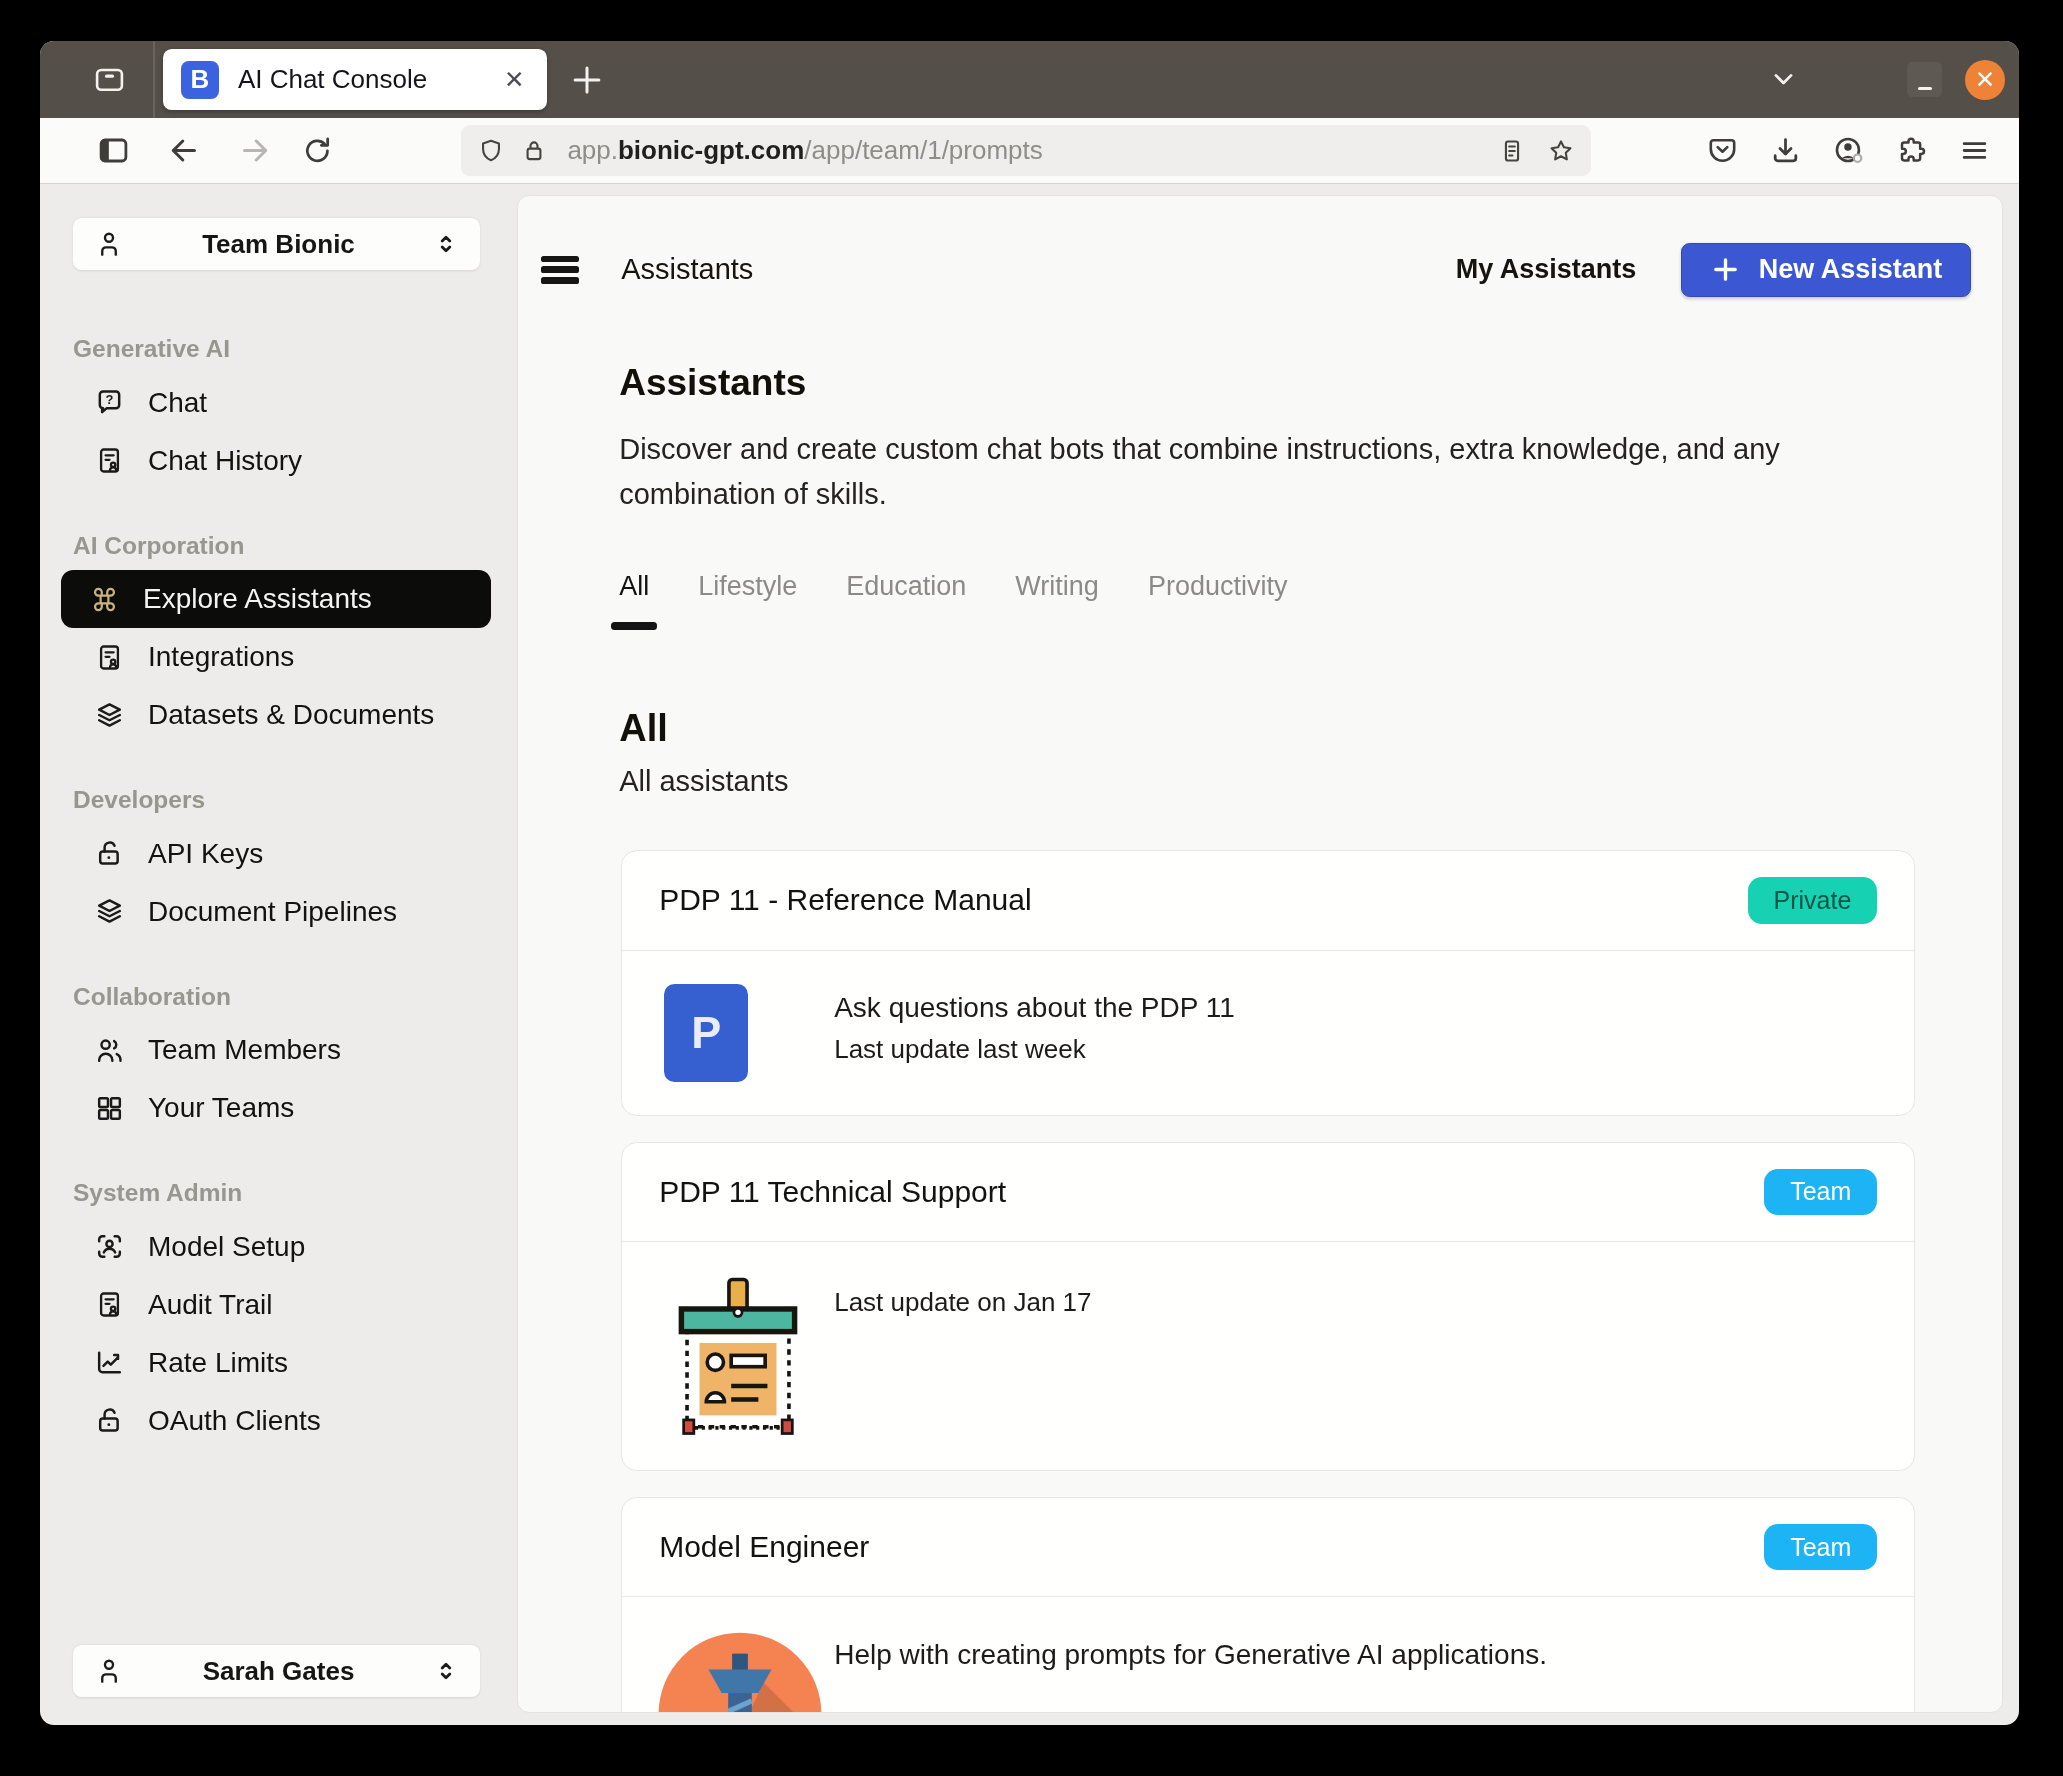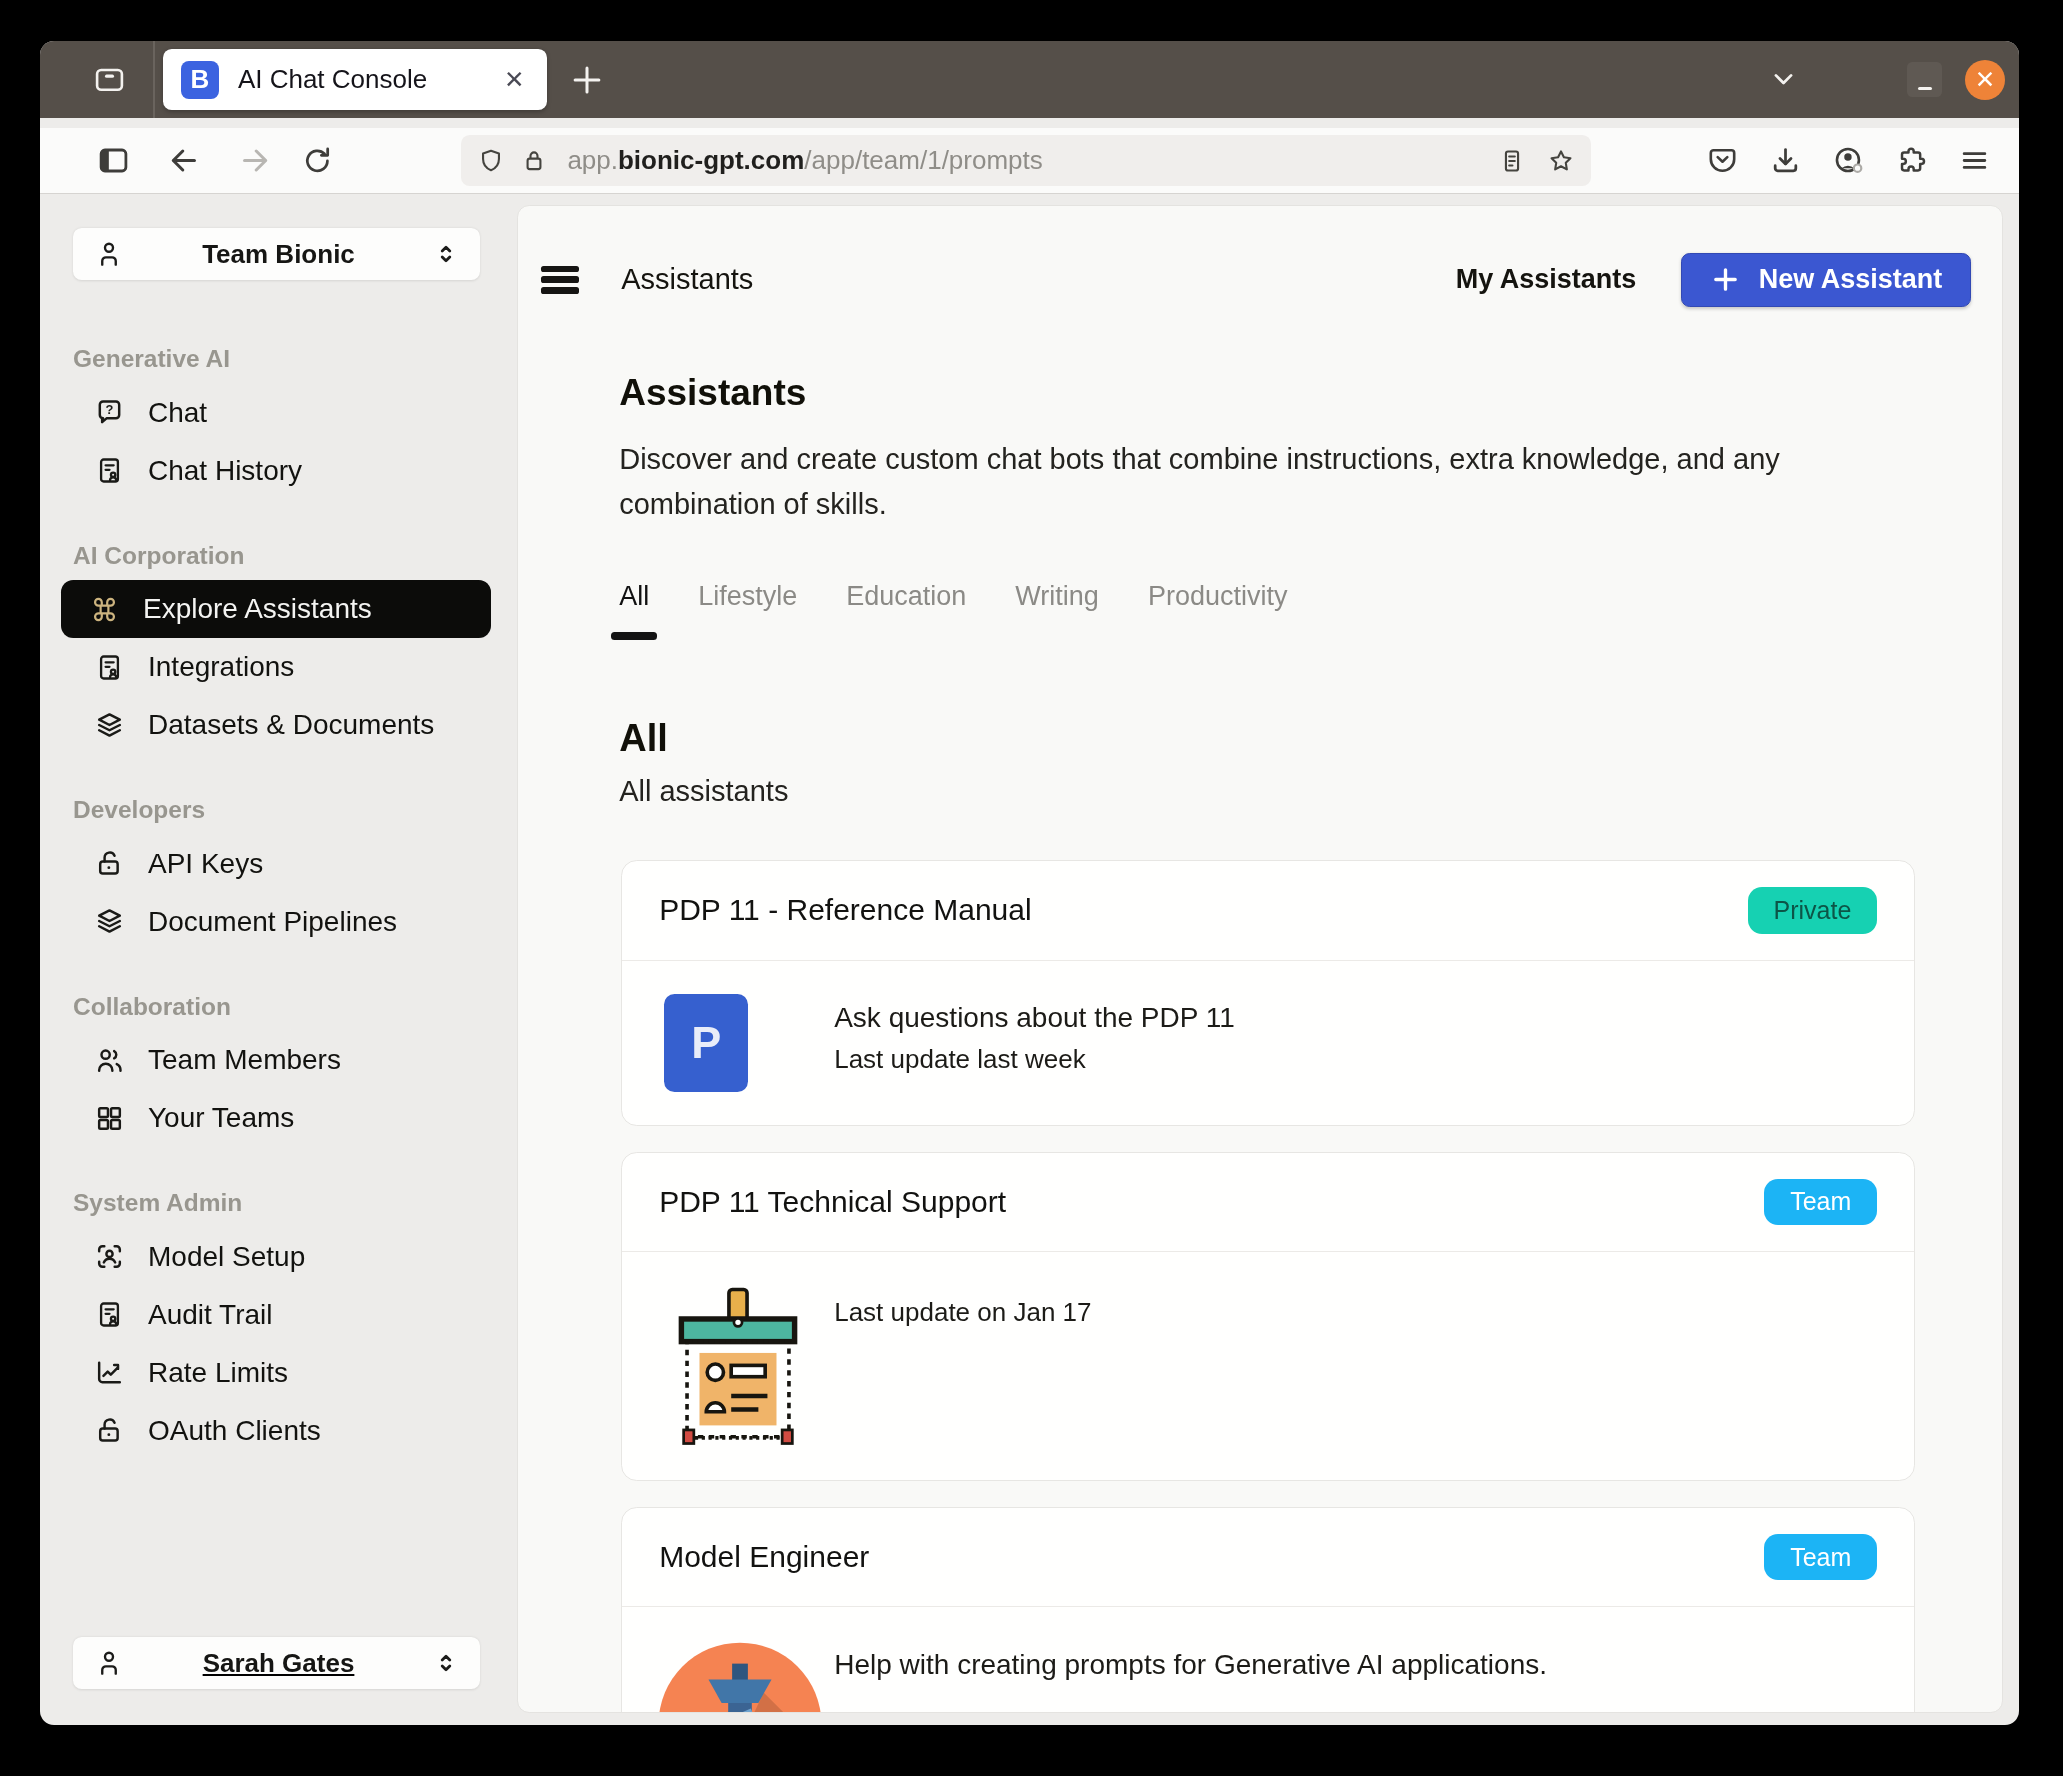--- a/index.html
+++ b/index.html
@@ -27,21 +27,21 @@
   .tabbar-right{margin-left:auto;display:flex;align-items:center;margin-right:14px;}
   .tab-list-btn{width:33px;height:33px;color:#f4f2ef;}
   .win-min-btn{margin-left:107px;width:35px;height:35px;border-radius:5.2px;background:#5f5953;
     color:#f4f2ef;display:flex;align-items:flex-end;justify-content:center;padding-bottom:7px;}
   .win-min-btn .bar{width:14px;height:3.5px;background:#f4f2ef;border-radius:1.7px;}
   .win-close-btn{margin-left:23px;width:40px;height:40px;border-radius:50%;background:#ee8338;
     color:#fff;font-weight:bold;font-size:24.5px;display:flex;align-items:center;justify-content:center;}
 
   
   .toolbar{height:66px;background:#fbfbfa;border-bottom:1.7px solid #d6d4d1;display:flex;
-    align-items:center;flex-shrink:0;margin-top:10px;}
+    align-items:center;flex-shrink:0;}
   .tb-btn{width:35px;height:35px;color:#3e3d3a;flex-shrink:0;}
   .tb-btn.disabled{color:#b8b6b2;}
   .tb-sidebar{margin-left:56px;}
   .tb-back{margin-left:35px;}
   .tb-fwd{margin-left:37px;}
   .tb-reload{margin-left:28px;width:33px;height:33px;}
   .urlbar{margin-left:127px;width:1130px;height:51px;background:#f0eeec;border-radius:8.7px;
     display:flex;align-items:center;padding:0 15.7px;}
   .urlbar .icon{width:28px;height:28px;color:#45443f;flex-shrink:0;}
   .url-lock-icon{margin-left:15.7px;}
@@ -56,21 +56,21 @@
   
   .content{flex:1;display:flex;min-height:0;}
 
   
   .sidebar{width:472px;flex-shrink:0;position:relative;padding-top:34px;}
   .selector{margin:0 32px 0 33px;height:52px;background:#fdfdfc;border-radius:8.7px;
     box-shadow:0 0.9px 2.6px rgba(0,0,0,.1);display:flex;align-items:center;padding:0 21px;}
   .selector .icon{width:30px;height:30px;color:#1c1c1a;}
   .selector-label{flex:1;text-align:center;font-weight:bold;font-size:26px;color:#161614;}
   .selector .updown{width:26px;height:26px;}
-  .sidebar-bottom{position:absolute;left:0;right:0;bottom:36px;text-decoration:underline;}
+  .sidebar-bottom{position:absolute;left:0;right:0;bottom:28px;}
   .nav-sections{padding-top:23px;}
   .nav-section{margin-top:42px;}
   .nav-label{margin:0 0 10.5px 33px;font-size:24.5px;font-weight:bold;color:#98968f;}
   .nav-item{height:58px;display:flex;align-items:center;padding-left:33px;margin:0 21px 0 21px;
     border-radius:12.2px;color:#12120f;}
   .nav-item .icon{width:31px;height:31px;flex-shrink:0;color:#1a1a17;}
   .nav-item-label{margin-left:23px;font-size:28px;}
   .nav-item.active{background:#0c0c0a;color:#f4f4f2;padding-left:28px;margin-left:21px;height:58px;}
   .nav-item.active .nav-item-label{color:#f4f4f2;}
   .nav-item.active .icon{color:#cdb47f;}

